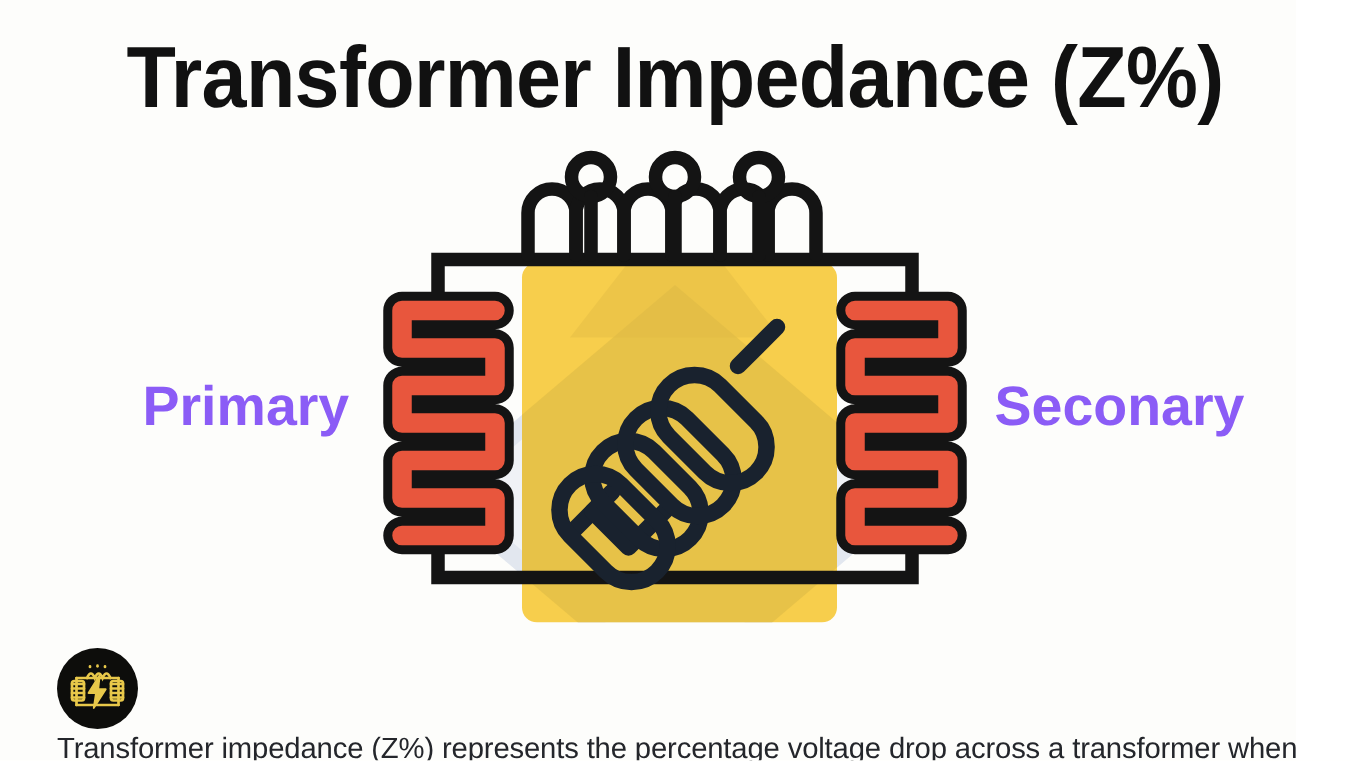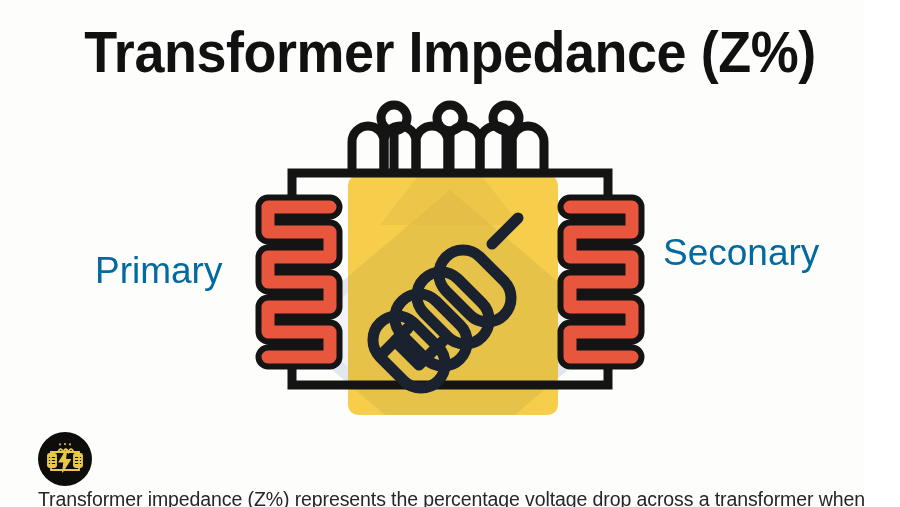--- a/index.html
+++ b/index.html
@@ -43,31 +43,31 @@
     width: 900px;
     height: 320px;
   }
   #diagram svg { display: block; }
 
   
   .side-label {
     position: absolute;
     font-family: "Liberation Sans", sans-serif;
     font-size: 37px;
-    font-weight: 400;
-    color: #0369a1;
+    font-weight: 700;
+    color: #8b5cf6;
     white-space: nowrap;
   }
   #label-primary {
     left: 95px;
     top: 250px;
   }
   #label-secondary {
     left: 663px;
-    top: 232px;
+    top: 250px;
   }
 
   
   #caption-row {
     position: absolute;
     left: 38px;
     top: 430px;
     width: 840px;
     display: flex;
     align-items: flex-start;

